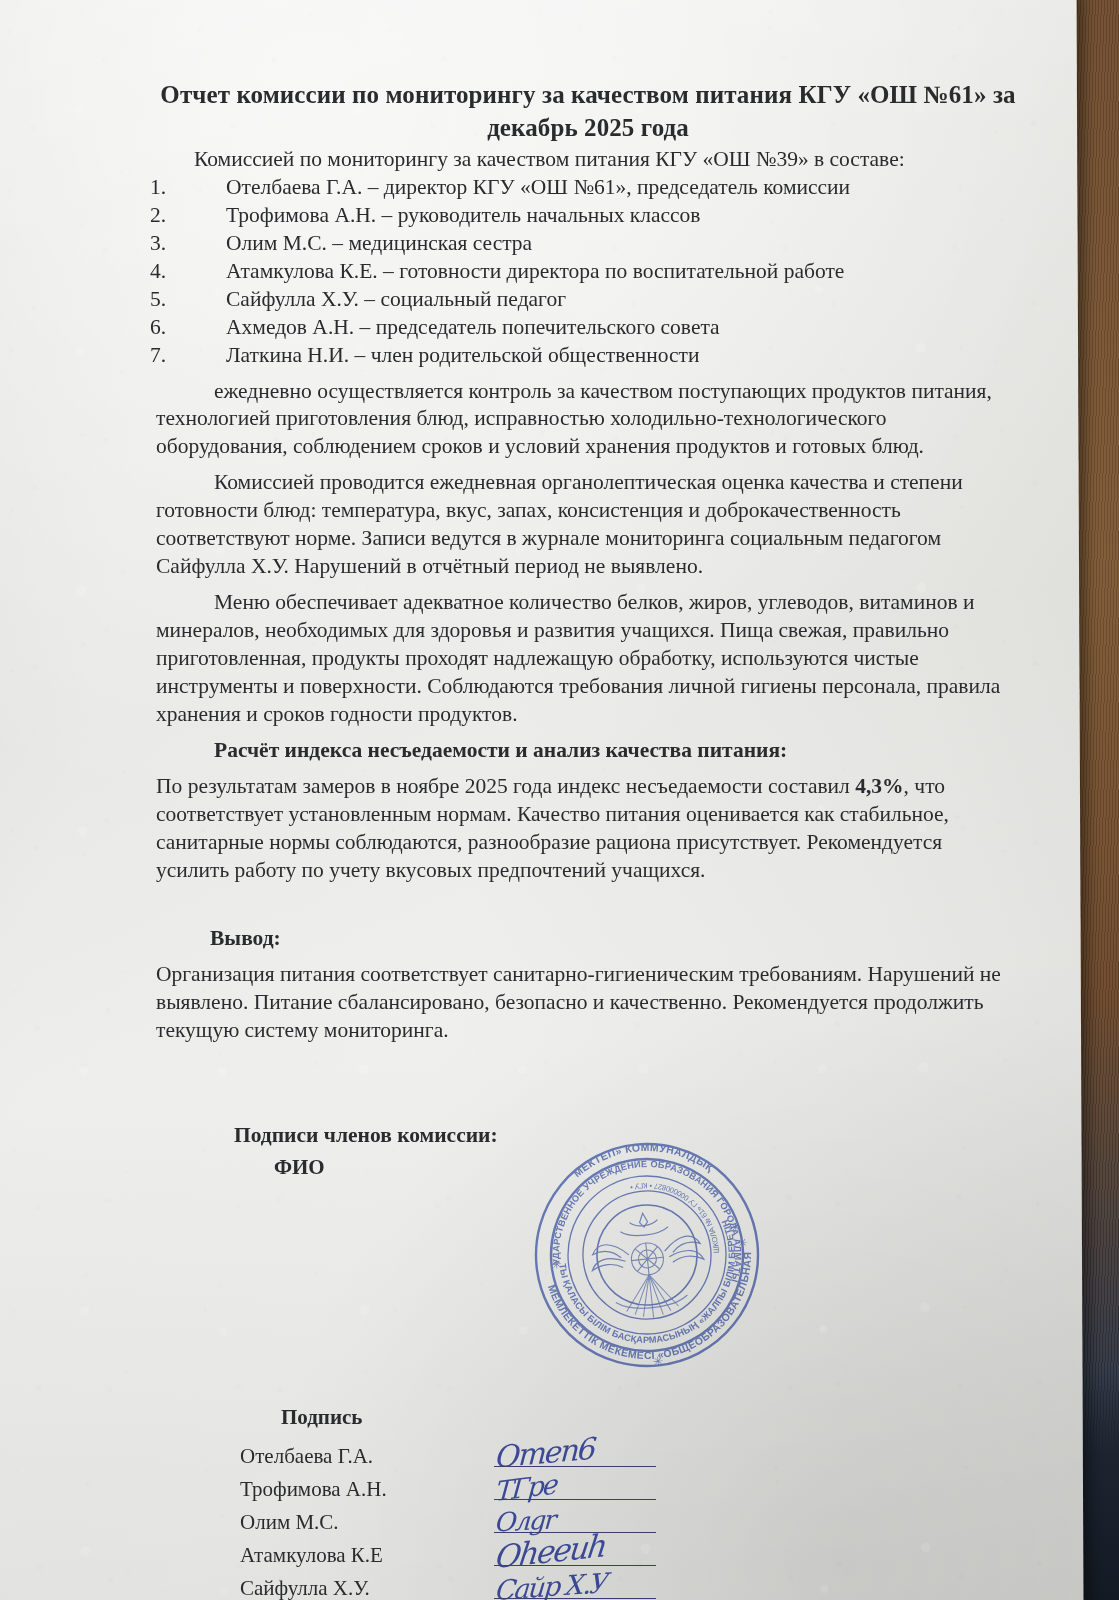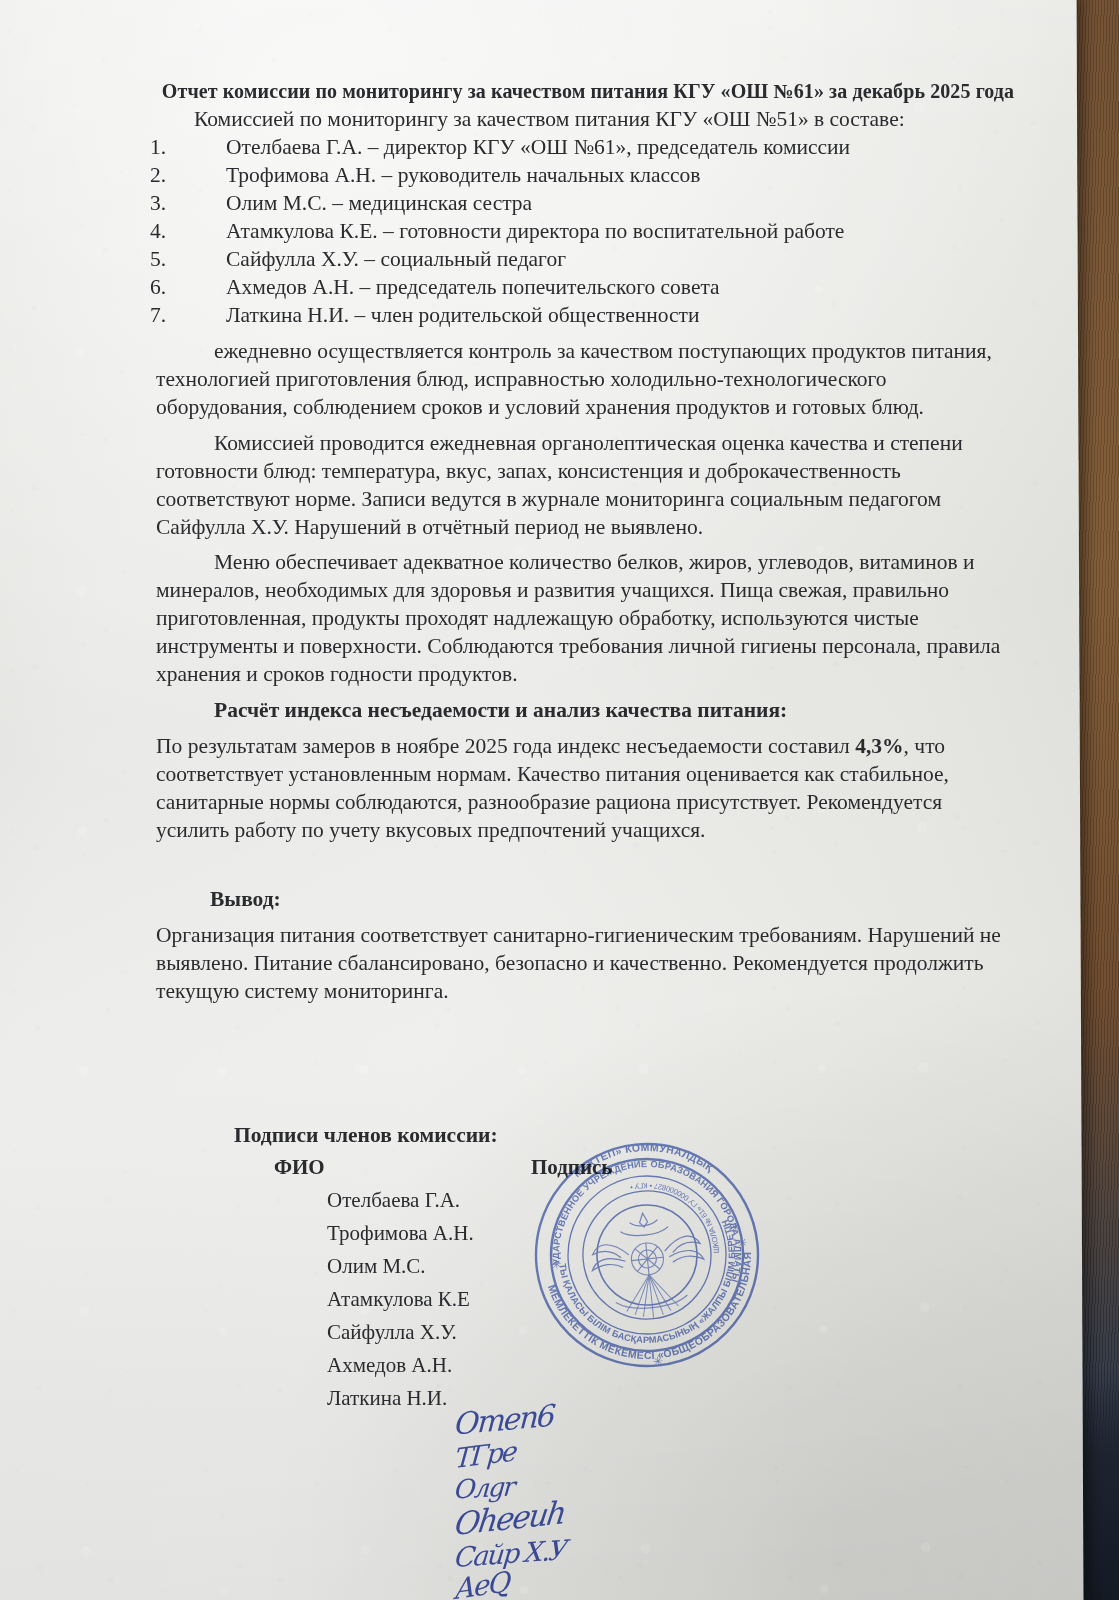--- a/index.html
+++ b/index.html
@@ -85,21 +85,21 @@
     left: 148px;
     width: 880px;
     color: #2a2b2e;
     font-size: 21.5px;
     line-height: 1.30;
     text-align: left;
   }
   .doc-title {
     text-align: center;
     font-weight: bold;
-    font-size: 20px;
+    font-size: 25px;
     line-height: 1.32;
     margin: 0 0 2px 0;
     padding: 0 6px;
     letter-spacing: .1px;
   }
   .lead-line {
     margin: 0 0 0 46px;
     white-space: nowrap;
   }
   ol.members {
@@ -149,28 +149,28 @@
   .sig-title {
     font-weight: bold;
     font-size: 21.5px;
     margin: 0 0 4px 0;
   }
   .sig-head {
     display: flex;
     font-weight: bold;
     margin: 0 0 6px 0;
     padding-left: 40px;
+    flex-direction: column;
   }
   .sig-head .c-name { width: 250px; flex: 0 0 250px; }
   .sig-head .c-sign { flex: 1 1 auto; margin-left: 7px; }
   .sig-row {
     display: flex;
-    align-items: center;
+    align-items: flex-end;
     height: 33px;
-    flex-direction: column;
   }
   .sig-row .c-name {
     width: 250px;
     flex: 0 0 250px;
     padding-left: 6px;
   }
   .sig-row .c-sign {
     flex: 1 1 auto;
     height: 100%;
     position: relative;
@@ -231,21 +231,21 @@
     <div class="sheen"></div>
   </div>
 
   <div class="content">
 
     <div class="doc-title">
       <span>Отчет комиссии по мониторингу за качеством питания КГУ «ОШ №61» за</span>
       <span>декабрь 2025 года</span>
     </div>
 
-    <div class="lead-line">Комиссией по мониторингу за качеством питания КГУ «ОШ №51» в составе:</div>
+    <div class="lead-line">Комиссией по мониторингу за качеством питания КГУ «ОШ №39» в составе:</div>
 
     <ol class="members">
       <li>
         <span class="num">1.</span>
         <span class="who">Отелбаева Г.А. – директор КГУ «ОШ №61», председатель комиссии</span>
       </li>
       <li>
         <span class="num">2.</span>
         <span class="who">Трофимова А.Н. – руководитель начальных классов</span>
       </li>

